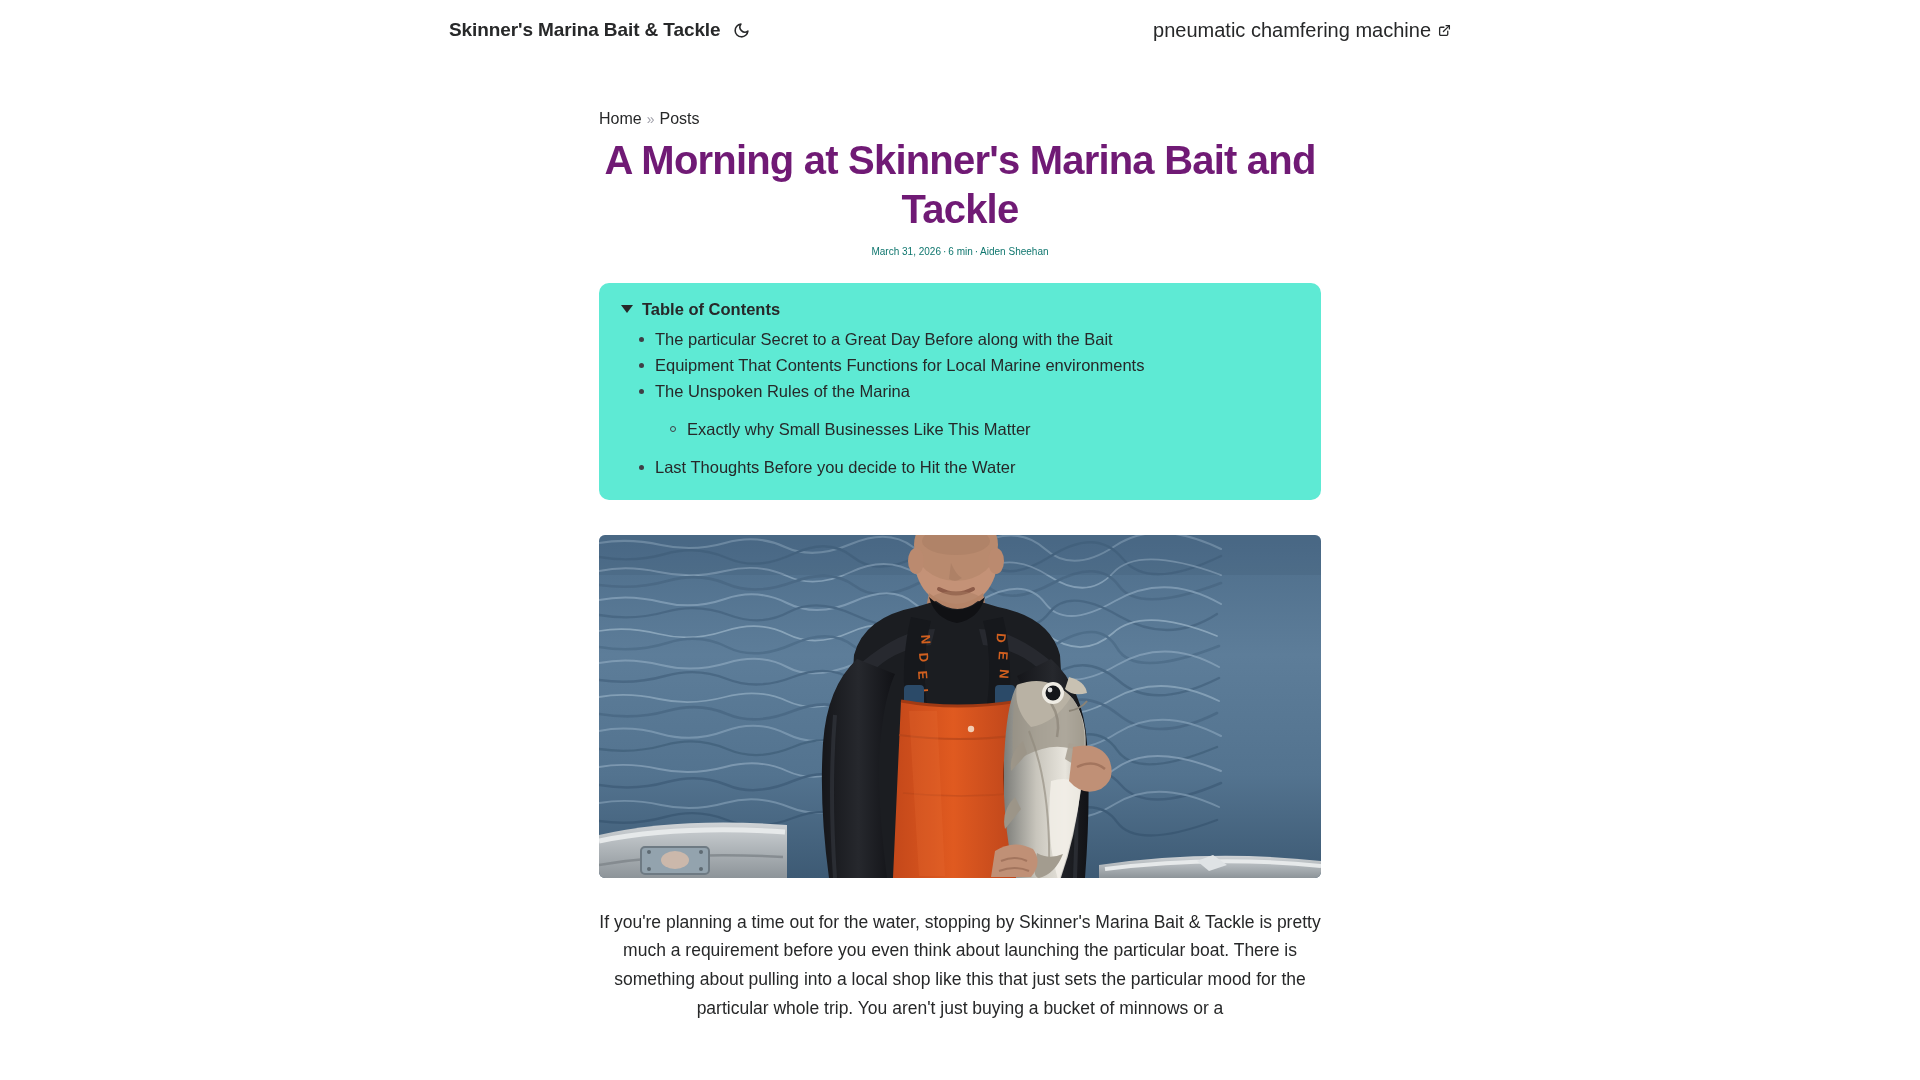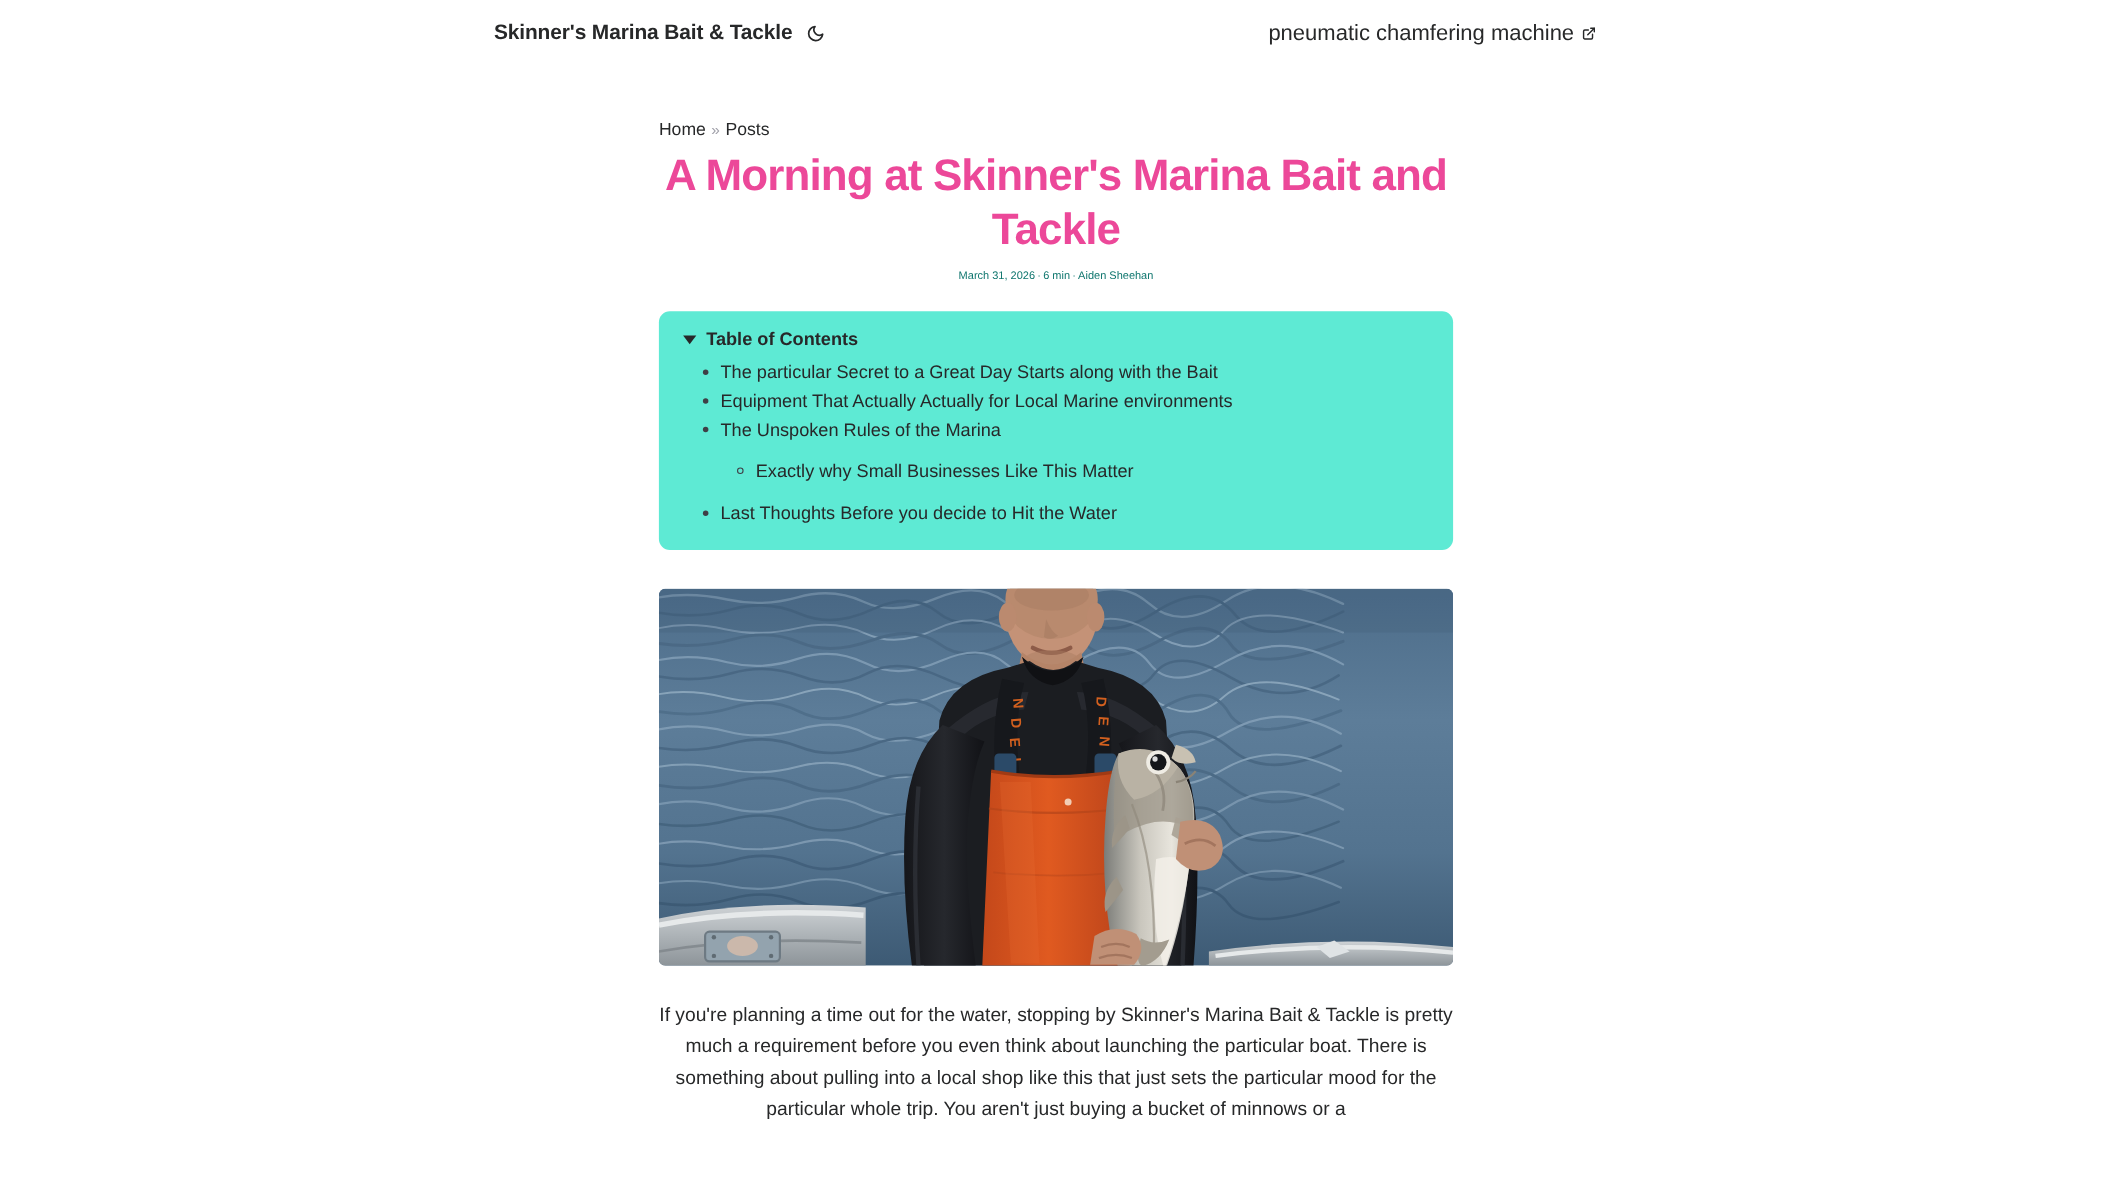--- a/index.html
+++ b/index.html
@@ -81,21 +81,21 @@
   .crumb { cursor: pointer; }
   .crumb-sep { color: #a1a1aa; font-size: 14px; }
 
   
   .post-title {
     font-size: 40px;
     line-height: 1.22;
     font-weight: bold;
     letter-spacing: -0.8px;
     margin: 0 0 12px 0;
-    color: #ec4899;
+    color: #701a75;
   }
 
   
   .post-meta {
     font-size: 10px;
     color: #0f766e;
     margin-bottom: 26px;
   }
   .meta-sep { padding: 0 2px; }
 
@@ -221,27 +221,27 @@
 
   <div class="toc">
     <div class="toc-summary">
       <span class="toc-marker"></span>
       <span>Table of Contents</span>
     </div>
     <ul class="toc-list">
       <li>
         <div class="toc-item-row">
           <span class="bullet-disc"></span>
-          <span class="toc-link">The particular Secret to a Great Day Starts along with the Bait</span>
+          <span class="toc-link">The particular Secret to a Great Day Before along with the Bait</span>
         </div>
       </li>
       <li>
         <div class="toc-item-row">
           <span class="bullet-disc"></span>
-          <span class="toc-link">Equipment That Actually Actually for Local Marine environments</span>
+          <span class="toc-link">Equipment That Contents Functions for Local Marine environments</span>
         </div>
       </li>
       <li>
         <div class="toc-item-row">
           <span class="bullet-disc"></span>
           <span class="toc-link">The Unspoken Rules of the Marina</span>
         </div>
         <ul class="toc-sublist">
           <li>
             <div class="toc-item-row">

